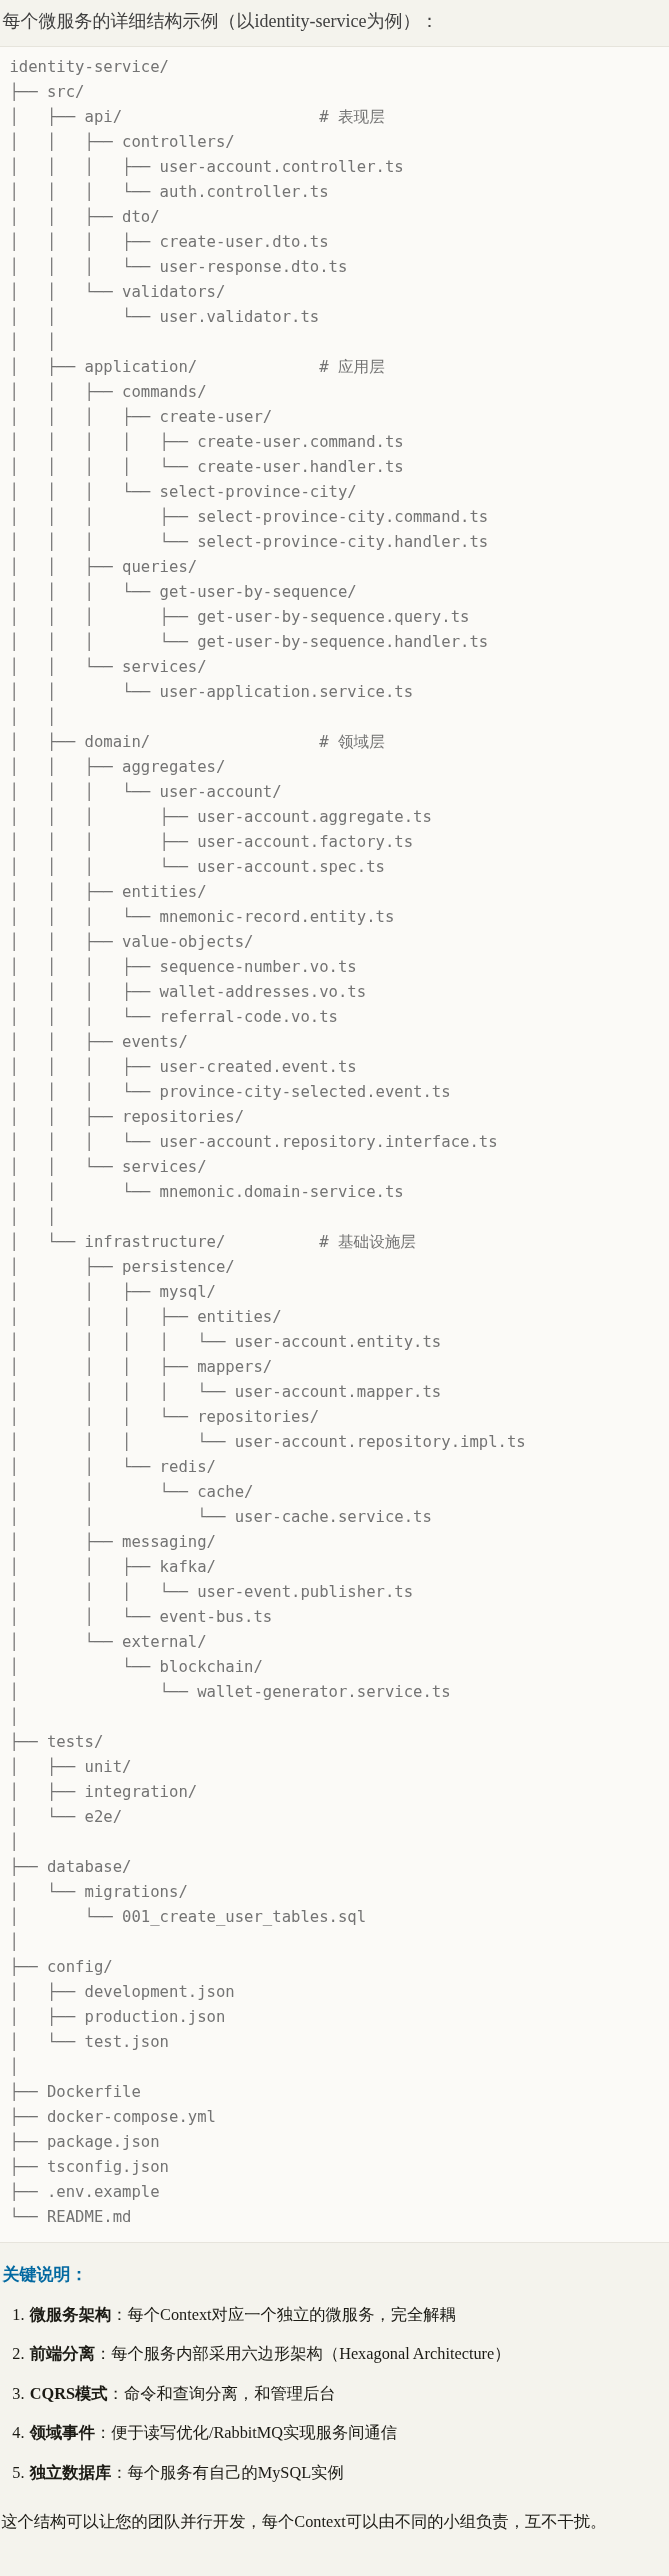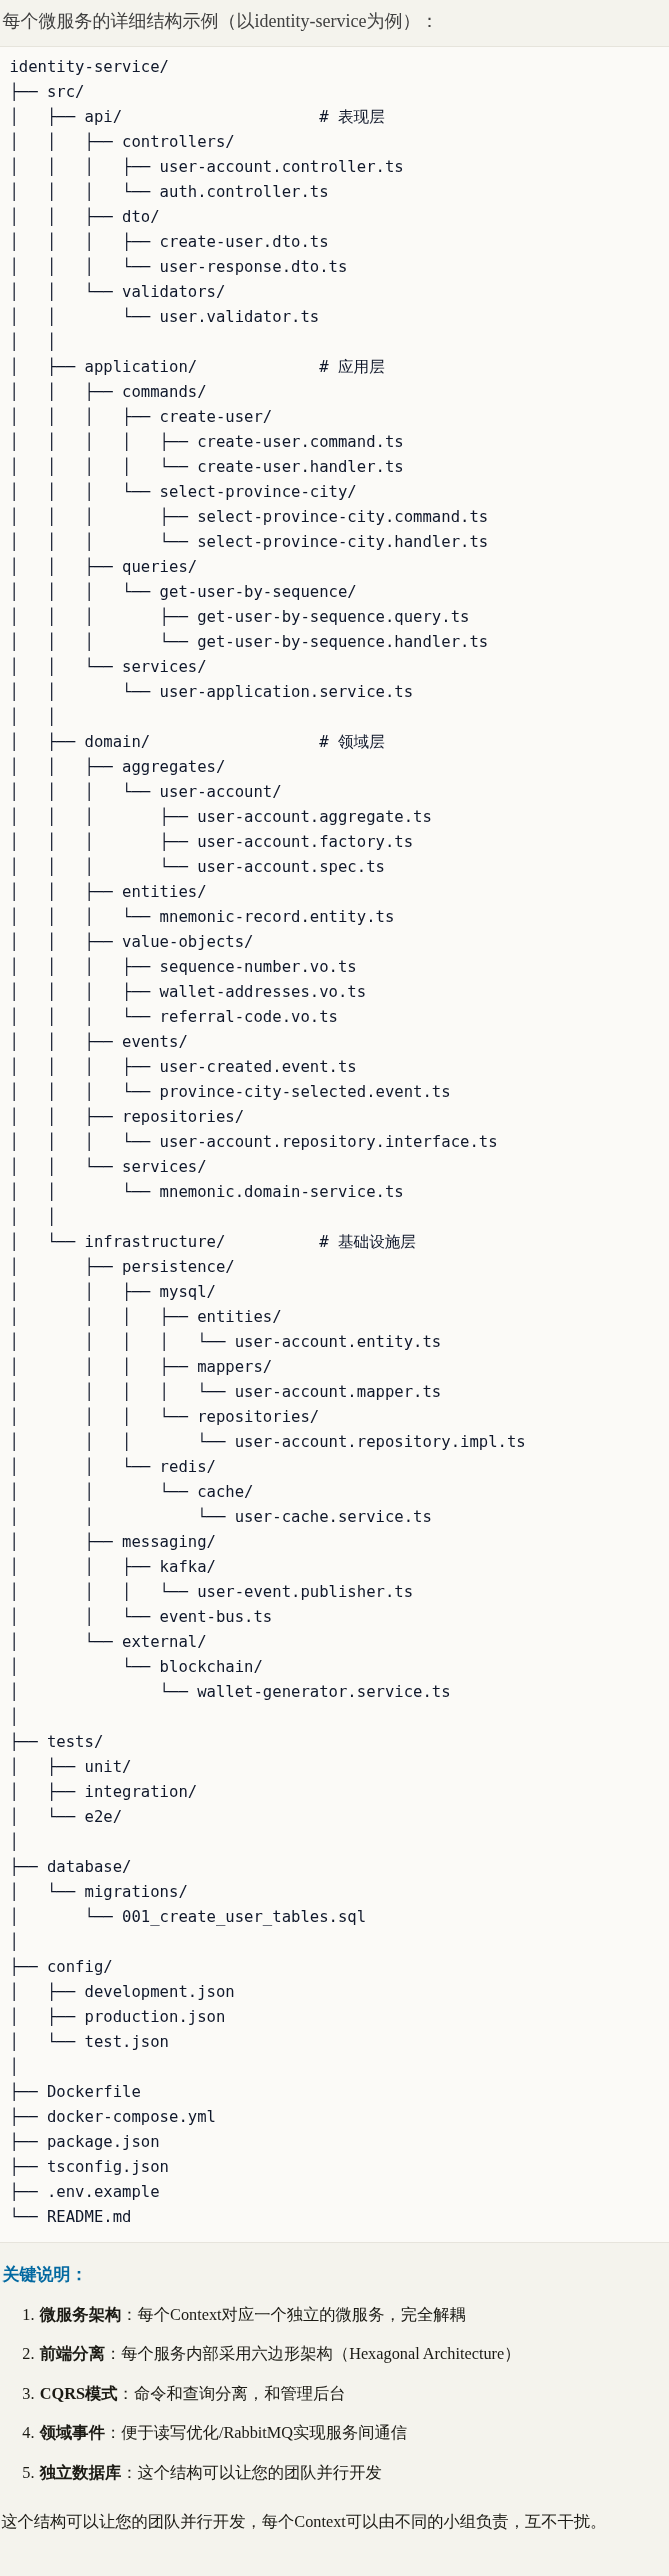--- a/index.html
+++ b/index.html
@@ -26,34 +26,34 @@
     border-top: 0.6px solid #e6e4dc;
     border-bottom: 0.6px solid #e6e4dc;
     margin: 0 -2.5px;
   }
   .code-block pre {
     margin: 0;
     padding: 8.8px 6.3px 11.3px 9.4px;
     font-family: "DejaVu Sans Mono", "Liberation Mono", monospace;
     font-size: 15.6px;
     line-height: 25px;
-    color: #0f172a;
+    color: #737373;
     white-space: pre;
     overflow: hidden;
   }
 
   .notes-heading {
     font-size: 17px;
     font-weight: bold;
     margin: 20px 0 16.3px 0;
     color: #0369a1;
   }
   .notes-list {
     list-style: none;
-    margin: 16px;
+    margin: 6px;
     padding: 0 0 0 3.8px;
   }
   .notes-list li {
     font-size: 16.3px;
     line-height: 25px;
     margin-bottom: 14.4px;
     color: #1b1a14;
   }
   .notes-list .num {
     display: inline-block;
@@ -174,20 +174,20 @@
     <li>
       <span class="num">2.</span><b>前端分离</b><span>：每个服务内部采用六边形架构（Hexagonal Architecture）</span>
     </li>
     <li>
       <span class="num">3.</span><b>CQRS模式</b><span>：命令和查询分离，和管理后台</span>
     </li>
     <li>
       <span class="num">4.</span><b>领域事件</b><span>：便于读写优化/RabbitMQ实现服务间通信</span>
     </li>
     <li>
-      <span class="num">5.</span><b>独立数据库</b><span>：这个结构可以让您的团队并行开发</span>
+      <span class="num">5.</span><b>独立数据库</b><span>：每个服务有自己的MySQL实例</span>
     </li>
   </ol>
 
   <p class="notes-footer">这个结构可以让您的团队并行开发，每个Context可以由不同的小组负责，互不干扰。</p>
 
 </div>
 
 
 </body></html>

